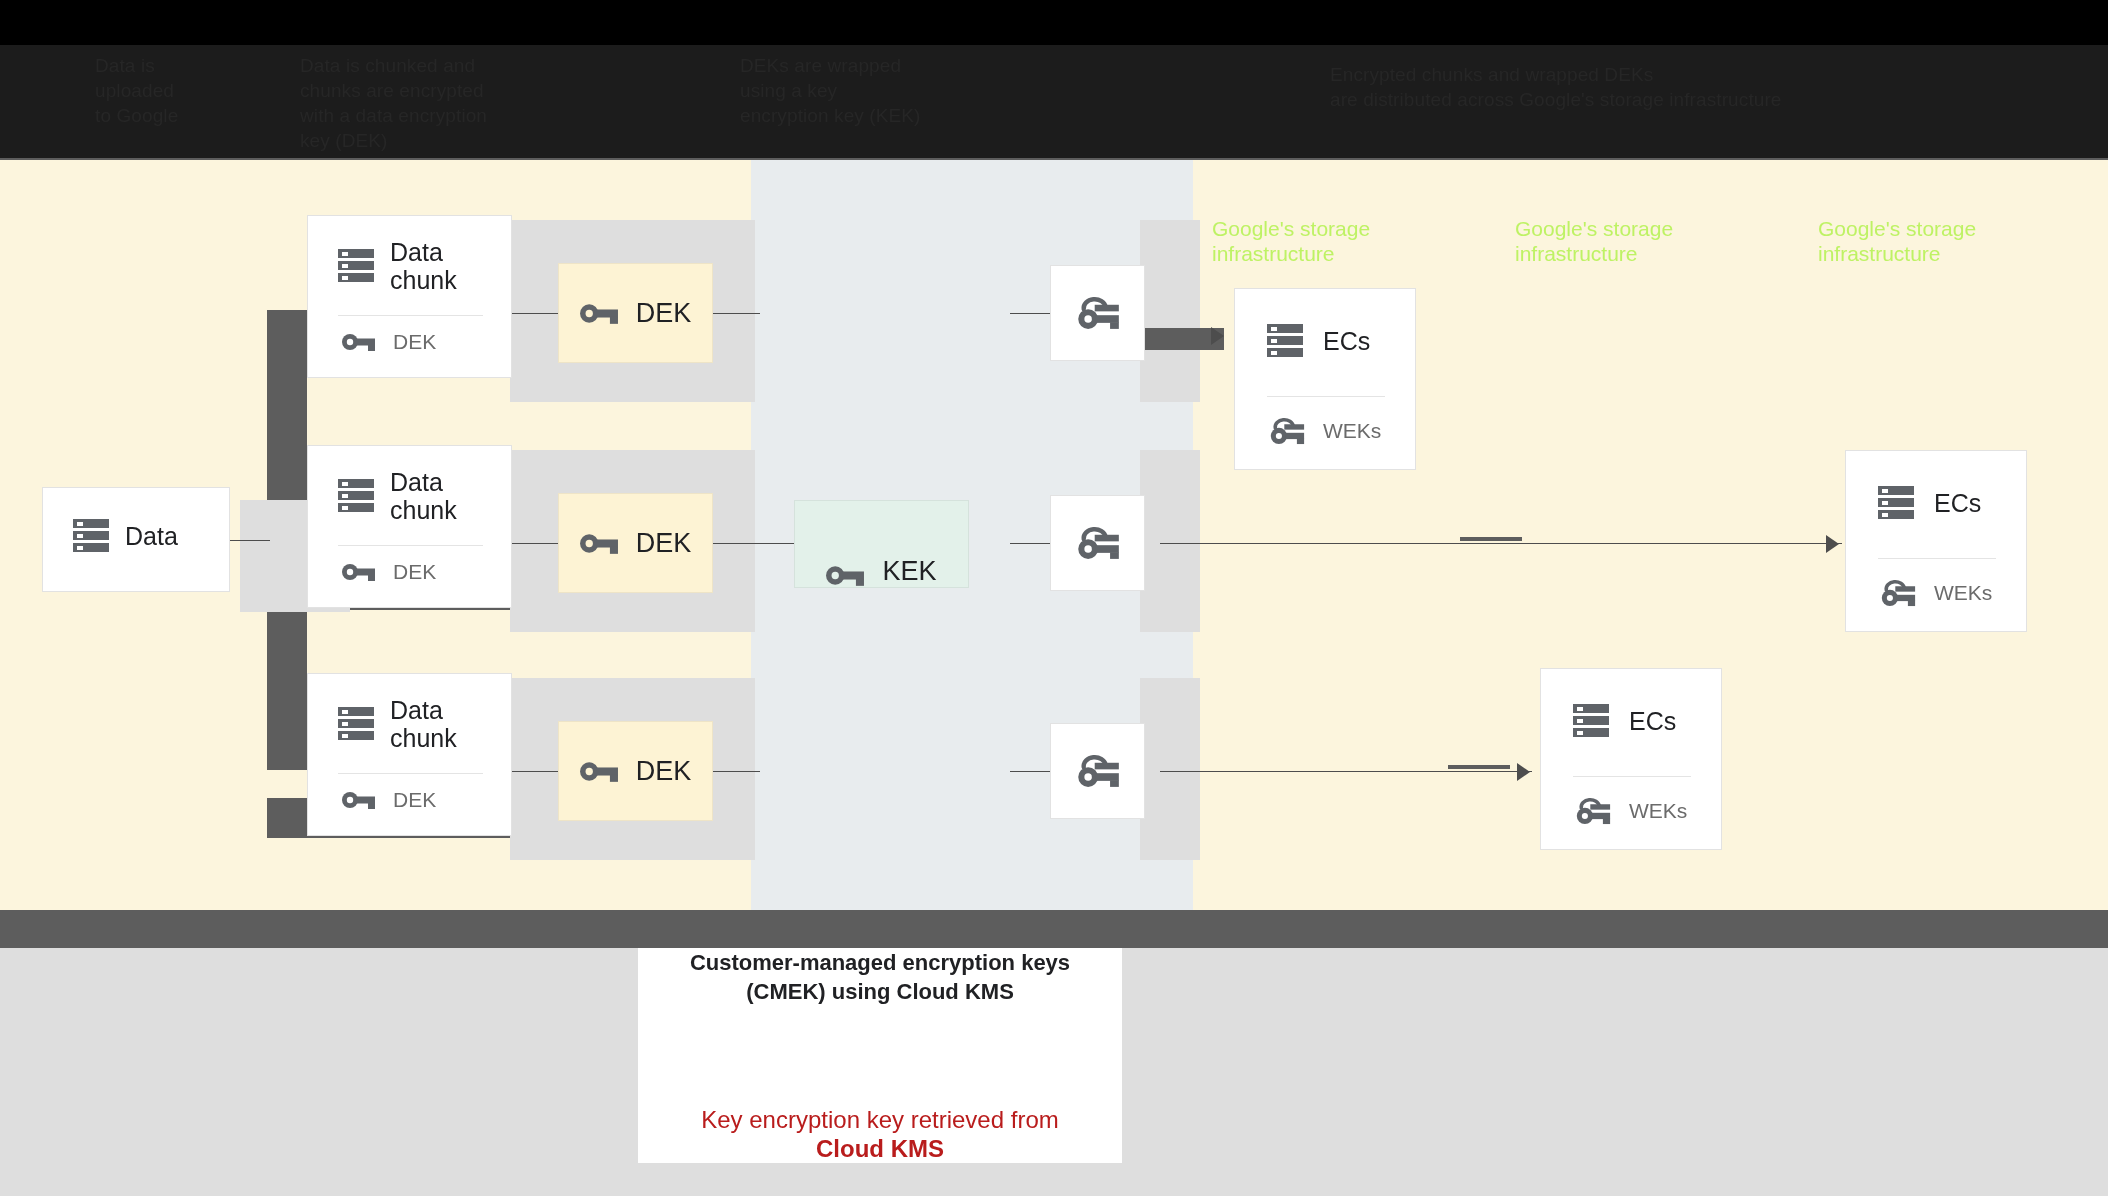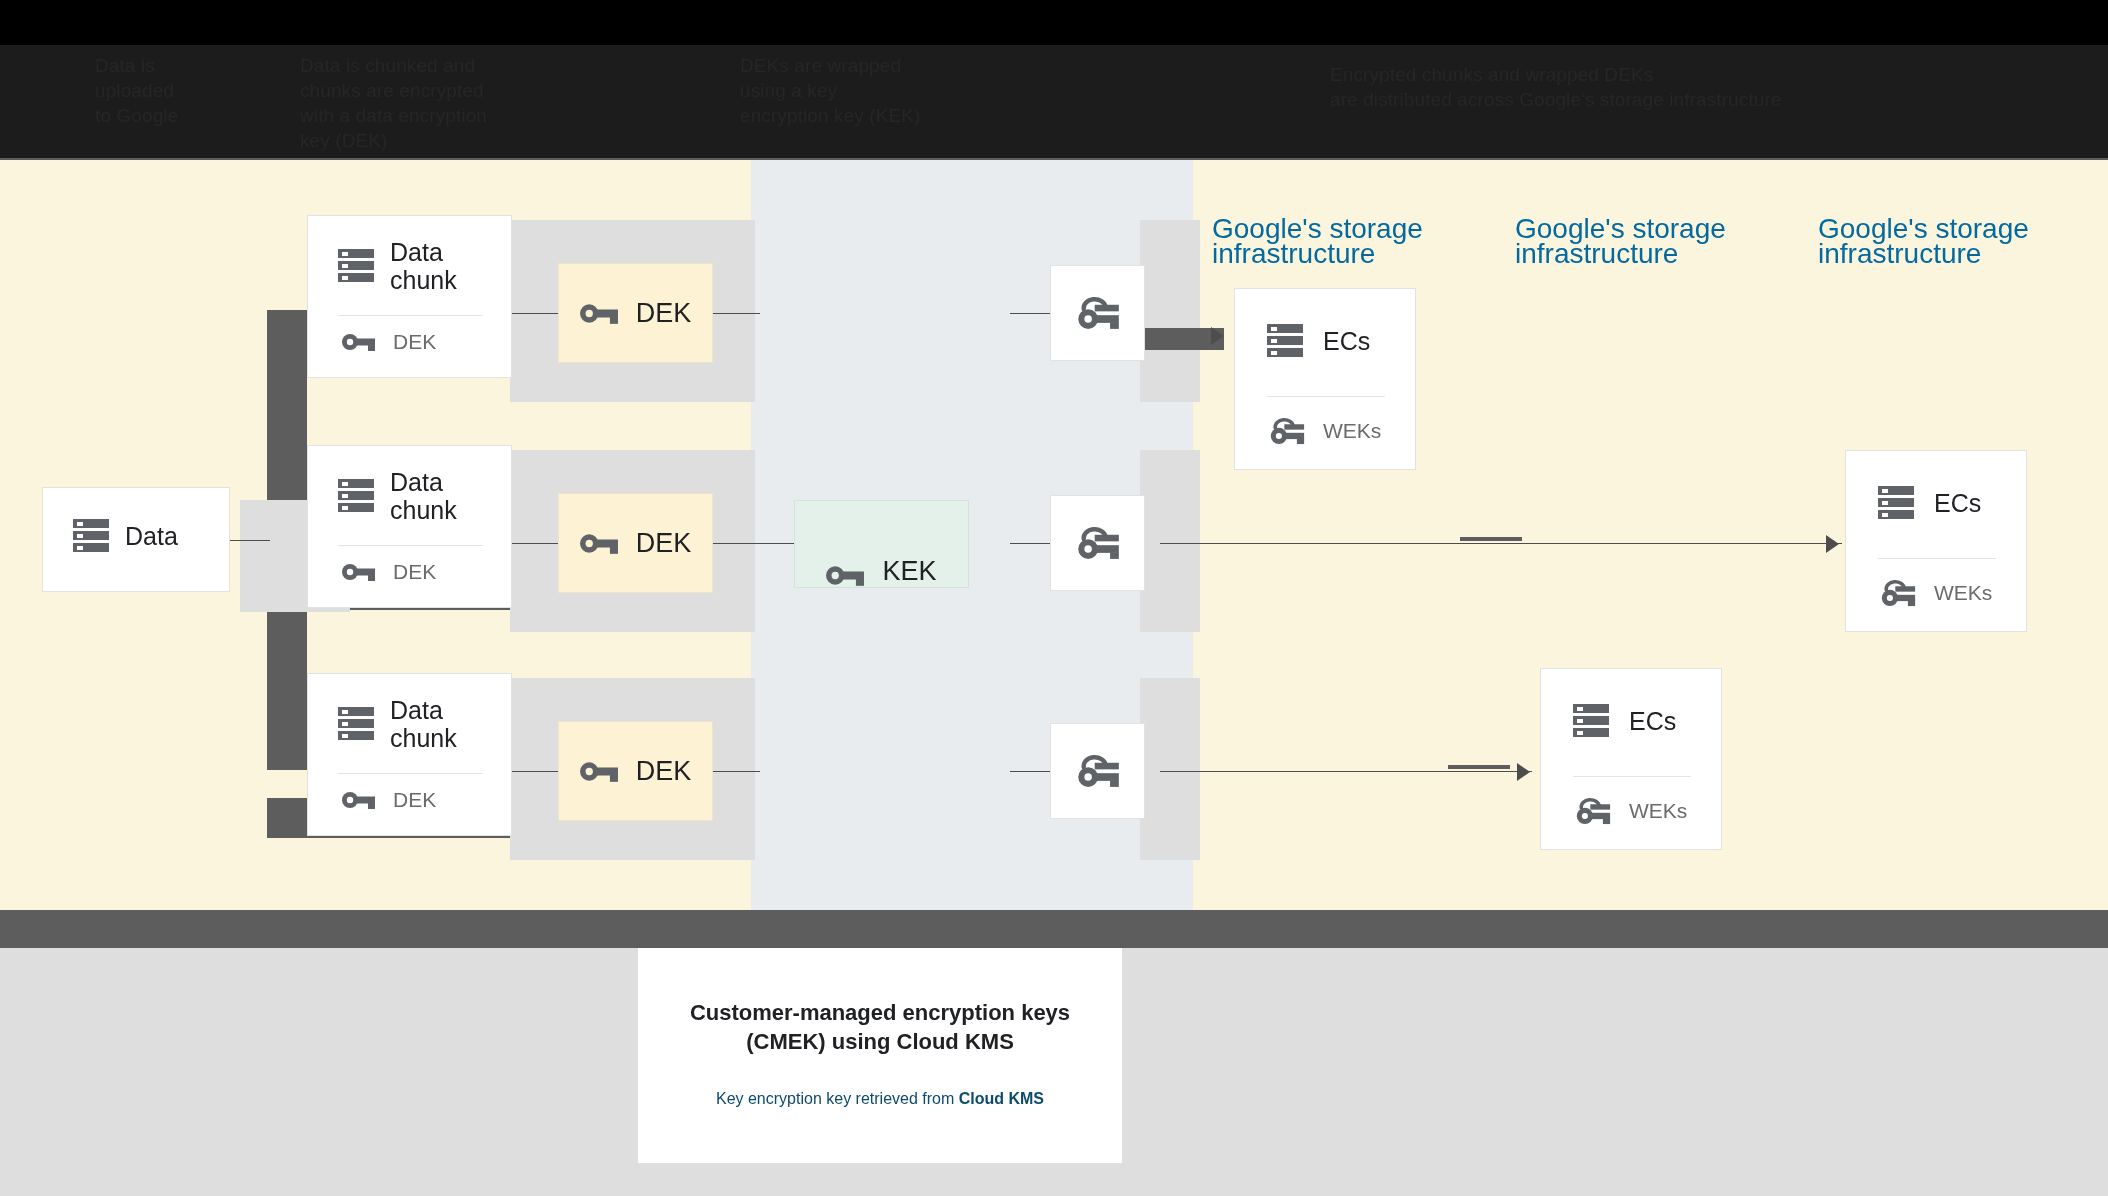--- a/index.html
+++ b/index.html
@@ -90,35 +90,35 @@
   .tile-label{color:#202124;font-size:27px;font-weight:400;}
 
   
   .wkey-card{
     position:absolute;background:#ffffff;border:1px solid #e2e2e2;
     display:flex;align-items:center;justify-content:center;box-sizing:border-box;
   }
 
   
   .infra-label{
-    position:absolute;color:#0369a1;font-size:28px;line-height:25px;
+    position:absolute;color:#bef264;font-size:21px;line-height:25px;
     white-space:pre-line;
   }
 
   
   .bottom-dark{position:absolute;left:0;top:910px;width:2108px;height:38px;background:#5d5d5d;}
   .bottom-grey{position:absolute;left:0;top:948px;width:2108px;height:248px;background:#dedede;}
   .caption-box{
     position:absolute;left:638px;top:948px;width:484px;height:215px;
     background:#ffffff;
-    display:flex;flex-direction:column;align-items:center;justify-content:center;
+    display:flex;flex-direction:column;align-items:center;justify-content:space-between;
     text-align:center;box-sizing:border-box;padding:0 26px;
   }
   .caption-strong{color:#202124;font-size:22px;line-height:29px;font-weight:bold;}
-  .caption-normal{color:#0c4a6e;font-size:16px;line-height:29px;font-weight:400;margin-top:28px;}
+  .caption-normal{color:#b91c1c;font-size:24px;line-height:29px;font-weight:400;margin-top:28px;}
   .caption-normal b{font-weight:bold;}
 
   svg{display:block;}
 </style>
 </head>
 <body>
 
 <div id="stage">
 
   <div class="header-band">

